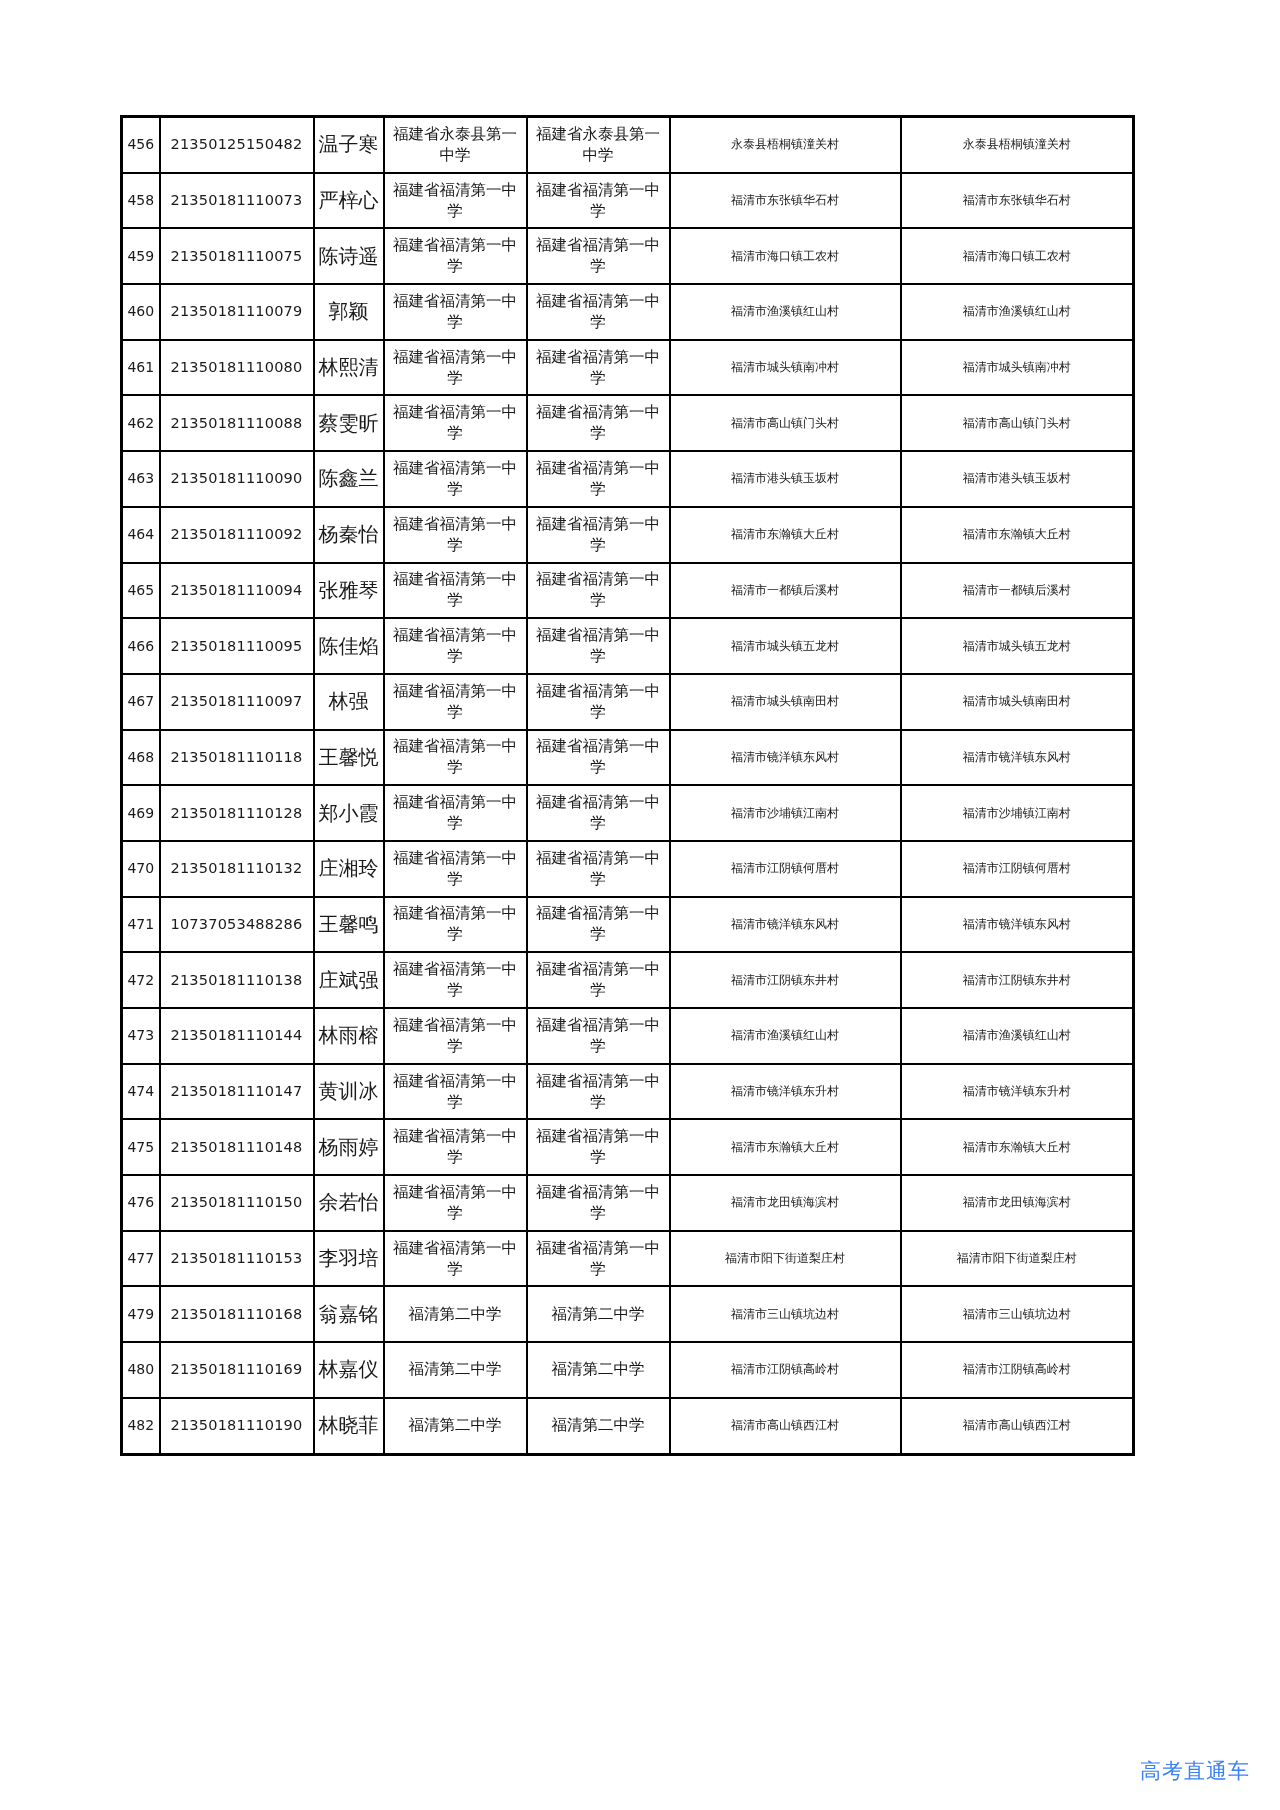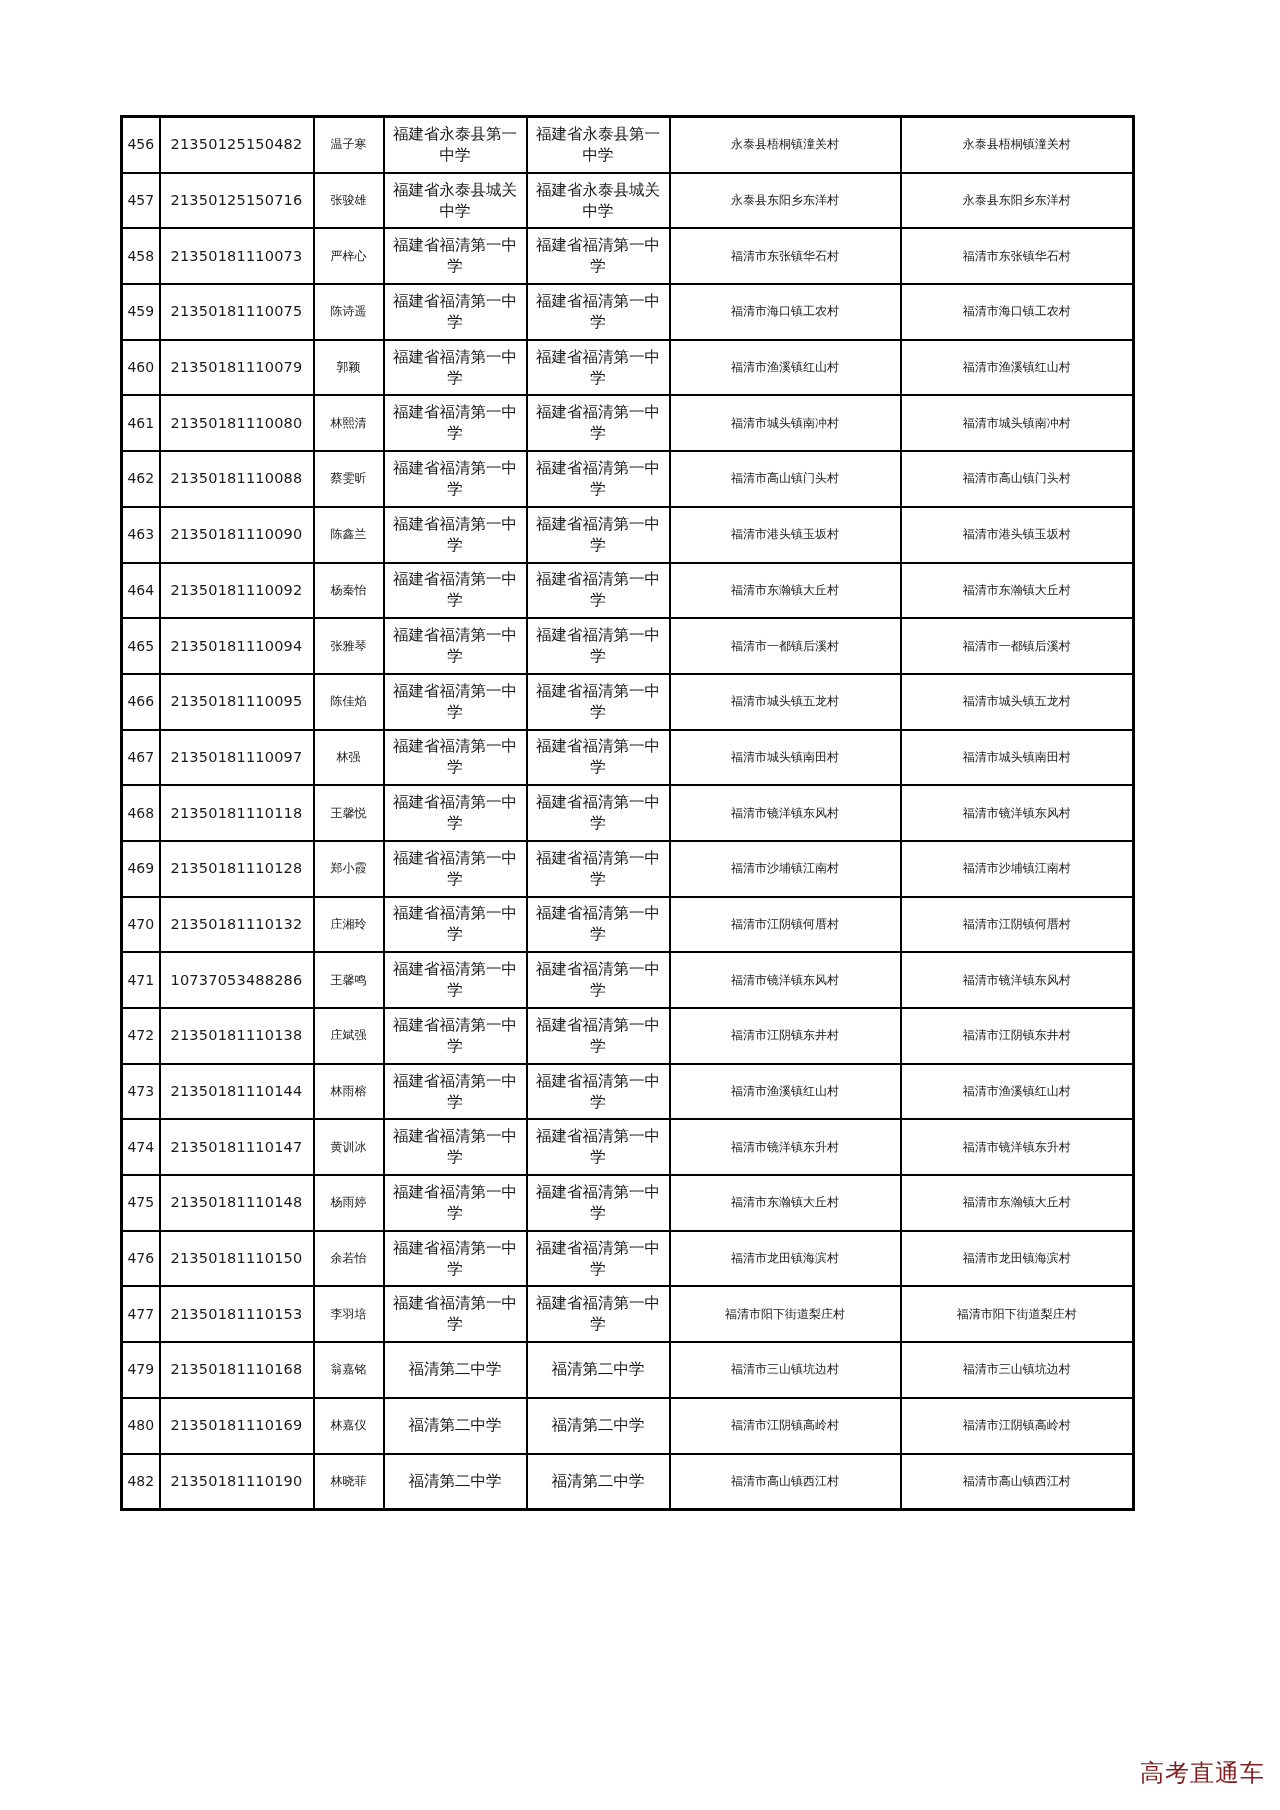--- a/index.html
+++ b/index.html
@@ -46,36 +46,36 @@
     table.roster td.c-no {
       font-size: 14px;
       padding: 0 2px;
     }
     table.roster td.c-id {
       font-size: 14.5px;
       letter-spacing: 0.2px;
       text-align: center;
     }
     table.roster td.c-name {
-      font-size: 12px;
+      font-size: 20px;
     }
     table.roster td.c-school {
       font-size: 15.5px;
       padding: 0 6px;
       margin-left: 38px;
     }
     table.roster td.c-addr {
       font-size: 12px;
     }
     .watermark {
       position: absolute;
       left: 1140px;
       top: 1757px;
-      font-size: 24px;
-      color: #7f1d1d;
+      font-size: 21px;
+      color: #3b82f6;
       letter-spacing: 1px;
     }
   </style>
 </head>
 <body>
 
 <div class="page">
   <table class="roster">
     <colgroup>
       <col style="width:38px">
@@ -90,29 +90,20 @@
         <tr>
     <td class="c-no">456</td>
     <td class="c-id">21350125150482</td>
     <td class="c-name">温子寒</td>
     <td class="c-school">福建省永泰县第一中学</td>
     <td class="c-school">福建省永泰县第一中学</td>
     <td class="c-addr">永泰县梧桐镇潼关村</td>
     <td class="c-addr">永泰县梧桐镇潼关村</td>
   </tr>
         <tr>
-    <td class="c-no">457</td>
-    <td class="c-id">21350125150716</td>
-    <td class="c-name">张骏雄</td>
-    <td class="c-school">福建省永泰县城关中学</td>
-    <td class="c-school">福建省永泰县城关中学</td>
-    <td class="c-addr">永泰县东阳乡东洋村</td>
-    <td class="c-addr">永泰县东阳乡东洋村</td>
-  </tr>
-        <tr>
     <td class="c-no">458</td>
     <td class="c-id">21350181110073</td>
     <td class="c-name">严梓心</td>
     <td class="c-school">福建省福清第一中学</td>
     <td class="c-school">福建省福清第一中学</td>
     <td class="c-addr">福清市东张镇华石村</td>
     <td class="c-addr">福清市东张镇华石村</td>
   </tr>
         <tr>
     <td class="c-no">459</td>

